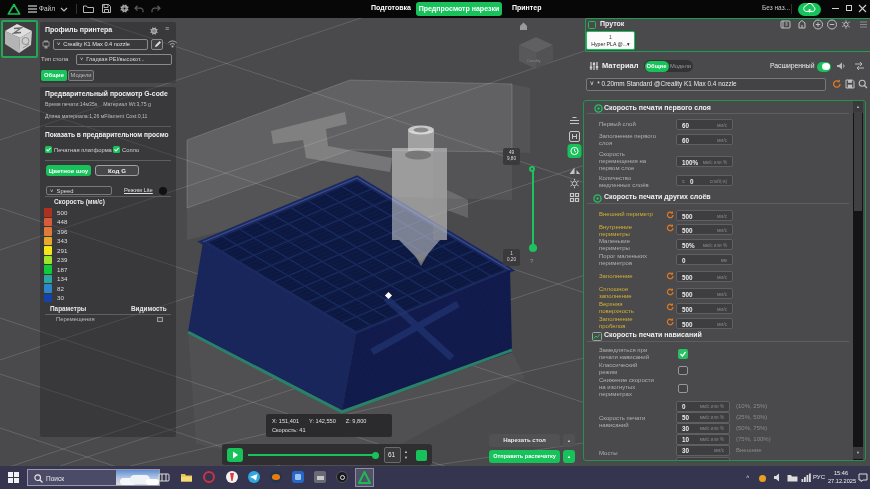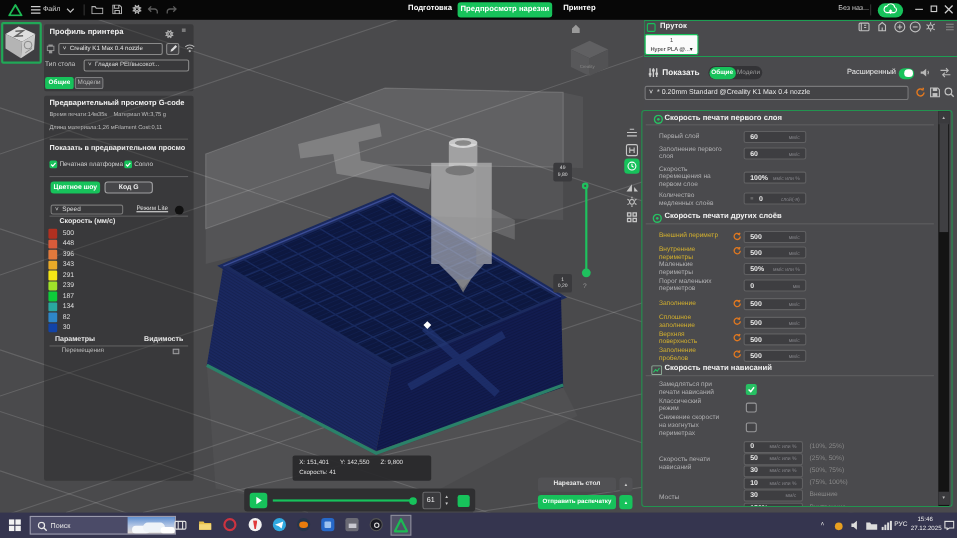--- a/index.html
+++ b/index.html
@@ -422,21 +422,21 @@
     <svg class="abs" style="left:4px;top:43px" width="10" height="10" viewBox="0 0 10 10">
         <g stroke="#d0d0d0" stroke-width="1.2">
           <line x1="2" y1="1" x2="2" y2="9"></line>
           <line x1="5" y1="1" x2="5" y2="9"></line>
           <line x1="8" y1="1" x2="8" y2="9"></line>
         </g>
         <rect x="0.8" y="5.5" width="2.4" height="2" fill="#d0d0d0"></rect>
         <rect x="3.8" y="2" width="2.4" height="2" fill="#d0d0d0"></rect>
         <rect x="6.8" y="5" width="2.4" height="2" fill="#d0d0d0"></rect>
       </svg>
-    <div class="abs" style="left:17px;top:42.5px;font-size:7.5px;font-weight:bold;color:#f0f0f0;">Показать</div>
+    <div class="abs" style="left:17px;top:42.5px;font-size:7.5px;font-weight:bold;color:#f0f0f0;">Материал</div>
     <div class="abs" style="left:59px;top:42px;width:49px;height:12px;background:#333336;border-radius:6px;"></div>
     <div class="abs" style="left:59.5px;top:42.5px;width:24px;height:11px;background:#17c25b;border-radius:5.5px;color:#fff;font-size:5.8px;font-weight:bold;text-align:center;line-height:11px;">Общие</div>
     <div class="abs" style="left:84px;top:42.5px;width:23px;height:11px;color:#9a9a9a;font-size:5.8px;text-align:center;line-height:11px;">Модели</div>
     <div class="abs" style="left:185px;top:44px;font-size:6.8px;color:#ececec;">Расширенный</div>
     <div class="abs" style="left:232px;top:43.5px;width:14px;height:10px;background:#17c25b;border-radius:5px;">
         <div style="position:absolute;right:1.2px;top:1.2px;width:7.6px;height:7.6px;background:#fff;border-radius:50%;"></div>
       </div>
     <svg class="abs" style="left:251px;top:43px" width="10" height="10" viewBox="0 0 10 10">
         <path d="M1 4 h2 l3 -2.5 v7 l-3 -2.5 h-2 z" fill="#b8b8b8"></path>
         <path d="M7.5 3.5 a2.5 2.5 0 0 1 0 3" stroke="#b8b8b8" fill="none"></path>

